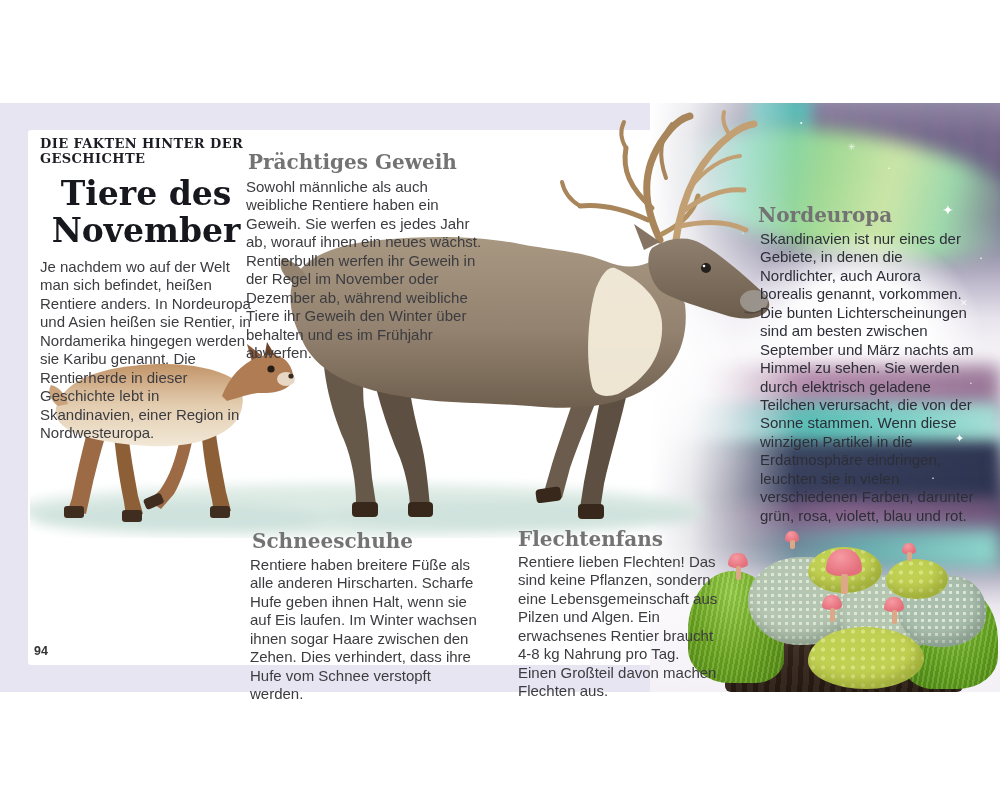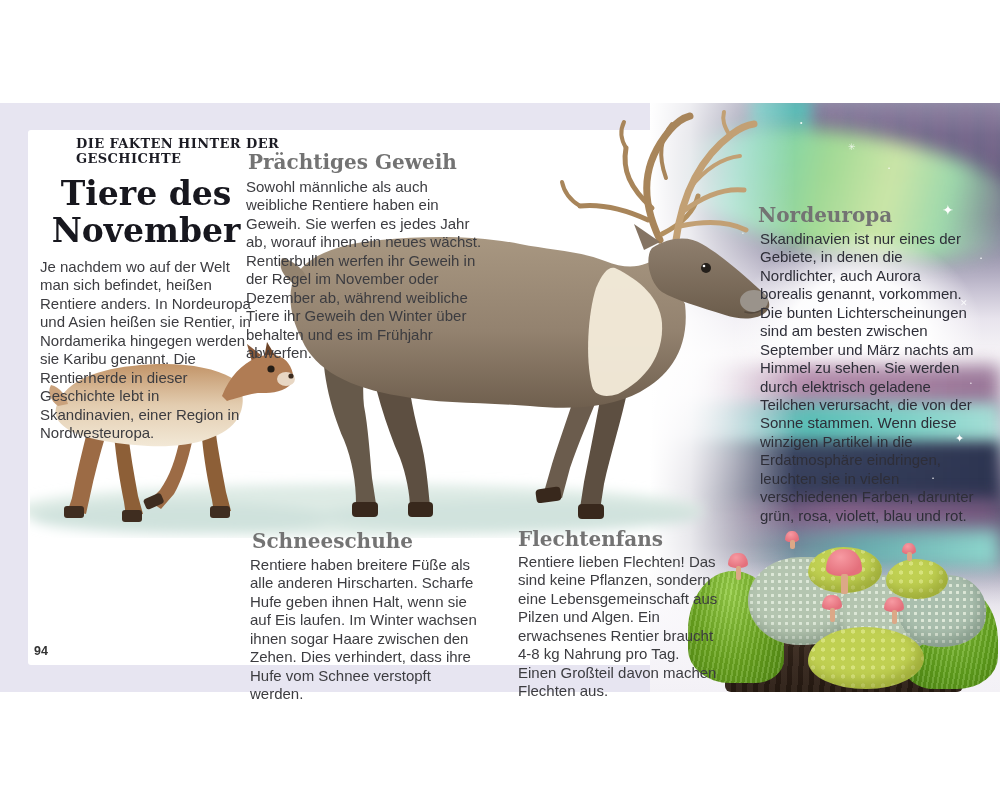--- a/index.html
+++ b/index.html
@@ -74,21 +74,21 @@
   .mush.big .cap{width:36px;height:27px;}
   .mush.big .stem{width:7px;height:20px;}
   .mush.tiny .cap{width:14px;height:11px;}
   .mush.tiny .stem{height:9px;}
 
   
   .fauna{position:absolute;left:30px;top:108px;width:745px;height:430px;}
 
   
   .kicker{position:absolute;left:40px;top:136px;width:260px;
-    font-family:"DejaVu Serif",serif;font-weight:700;font-size:13px;letter-spacing:.4px;color:#1c1c24;margin-left:36px;}
+    font-family:"DejaVu Serif",serif;font-weight:700;font-size:13px;letter-spacing:.4px;color:#1c1c24;}
   .title{position:absolute;left:36px;top:176px;width:220px;text-align:center;
     font-family:"DejaVu Serif",serif;font-weight:700;font-size:33px;line-height:1.12;color:#17171e;}
   .body-txt{position:absolute;text-align:left;font-size:15px;line-height:1.23;color:#3c3c40;}
   .intro{left:40px;top:258px;width:212px;}
   .sec-title{position:absolute;text-align:left;font-family:"DejaVu Serif",serif;font-weight:700;
     font-size:20px;color:#737373;}
   .t-geweih{left:248px;top:150px;width:232px;}
   .b-geweih{left:246px;top:178px;width:236px;}
   .t-nord{left:758px;top:203px;width:218px;z-index:6;}
   .b-nord{left:760px;top:230px;width:214px;z-index:6;color:#2e2e38;}

